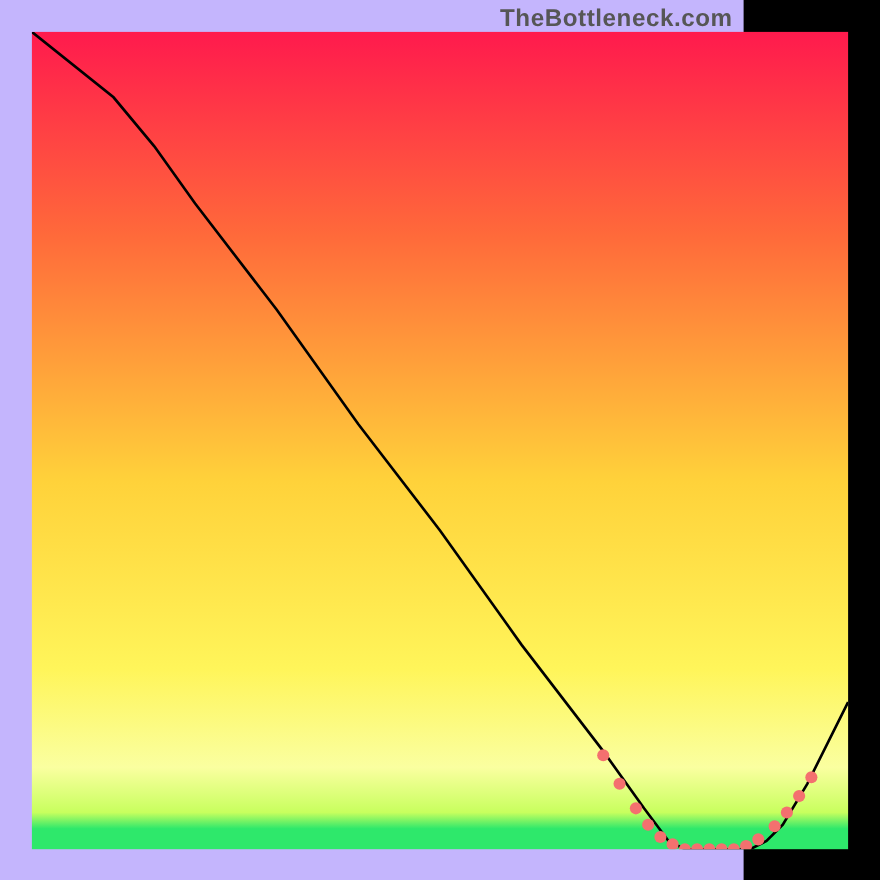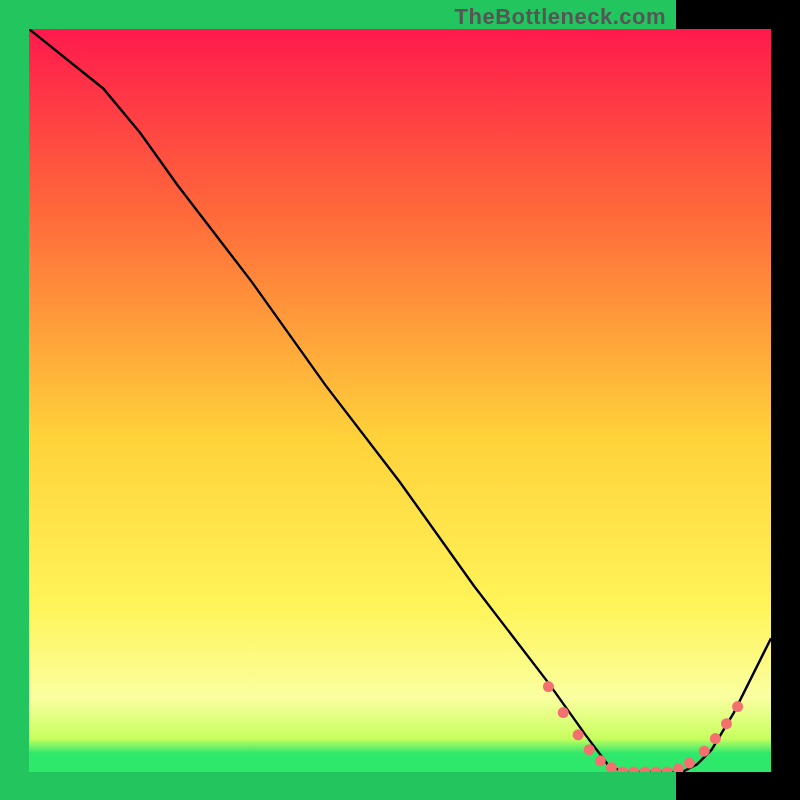--- a/index.html
+++ b/index.html
@@ -7,21 +7,21 @@
     padding: 0;
     width: 800px;
     height: 800px;
     background: #000;
     overflow: hidden;
   }
   .frame {
     position: relative;
     width: 676px;
     height: 800px;
-    background: #22c55e;
+    background: #c4b5fd;
   }
   .watermark {
     position: absolute;
     top: 4px;
     right: 10px;
     font-family: Arial, Helvetica, sans-serif;
     font-size: 22px;
     font-weight: 600;
     color: #565656;
     letter-spacing: 0.5px;

